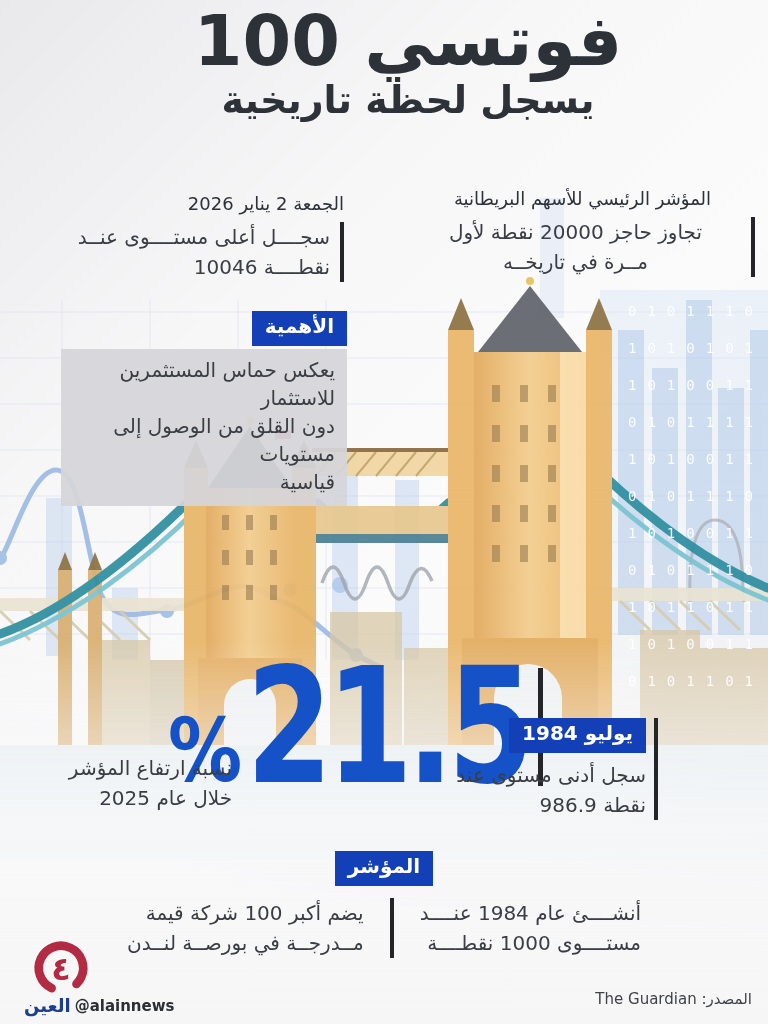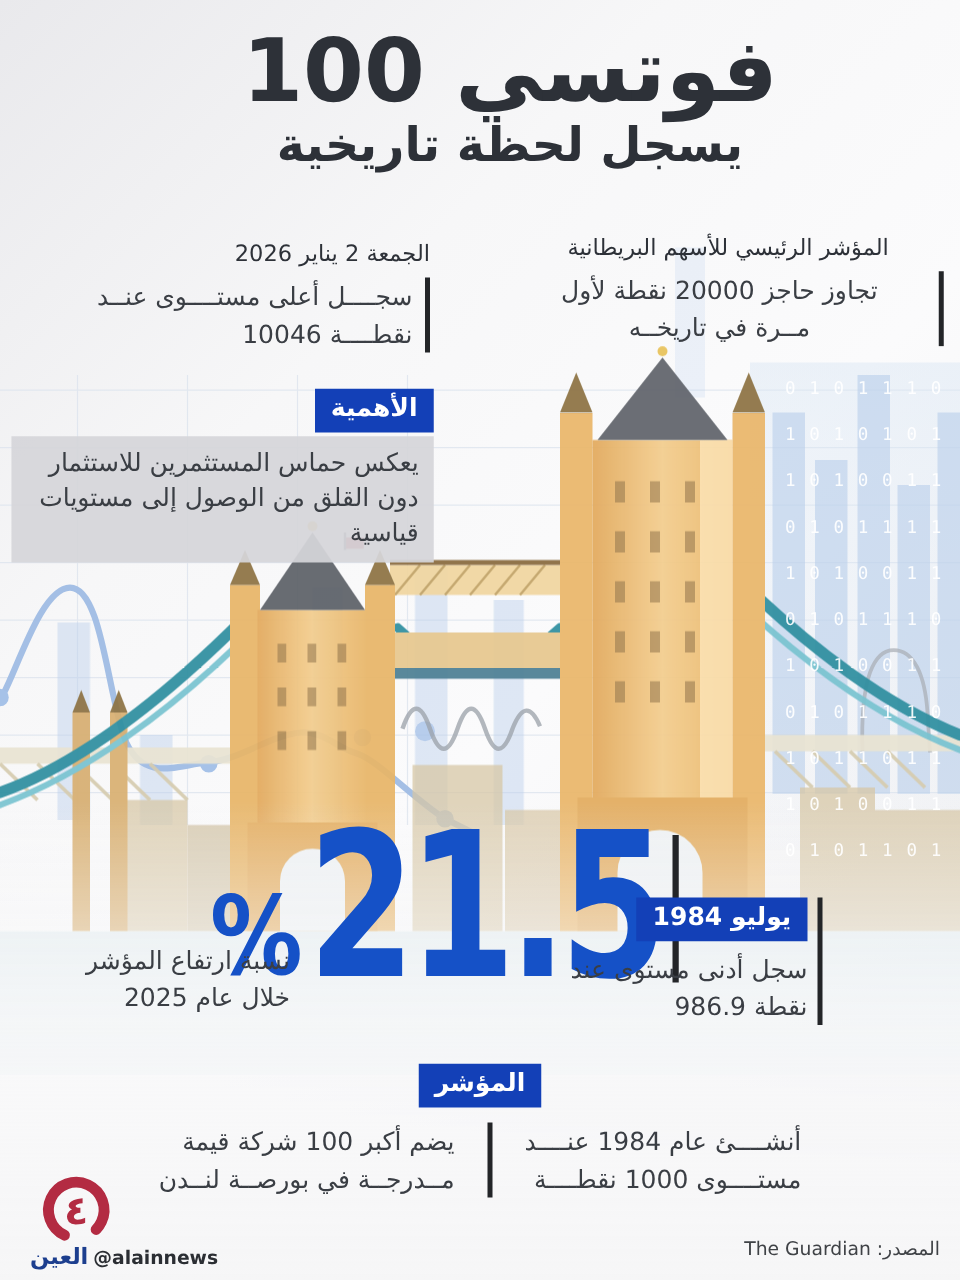--- a/index.html
+++ b/index.html
@@ -21,39 +21,39 @@
   }
   .bg-svg{position:absolute;inset:0;z-index:1;}
   .binary{
     position:absolute;top:293px;right:4px;z-index:2;width:170px;
     color:#ffffff;opacity:.92;font-family:"DejaVu Sans Mono",monospace;
     font-size:14px;line-height:37px;letter-spacing:11px;text-align:right;
     white-space:pre-line;direction:ltr;pointer-events:none;
   }
   .layer{position:absolute;z-index:5;}
   
-  .title-block{top:20px;left:0;right:0;text-align:center;padding-left:48px;}
+  .title-block{top:4px;left:0;right:0;text-align:center;padding-left:48px;}
   .title-block h1{margin:0;font-size:70px;line-height:1.06;font-weight:bold;color:var(--ink);}
   .title-block h2{margin:0;font-size:38px;font-weight:bold;color:var(--ink);}
   
   .fact h3{margin:0 0 8px;font-size:18px;font-weight:normal;color:var(--ink);}
   .fact .body{border-right:4px solid var(--bar);padding-right:10px;}
   .fact .line{margin:0;font-size:20px;line-height:1.5;color:var(--body-ink);}
   .ltr-line{direction:ltr;text-align:right;}
   .fact-right{top:188px;right:13px;width:345px;text-align:center;}
   .fact-left{top:193px;right:424px;width:310px;text-align:right;}
   
   .badge{
     display:inline-block;background:var(--accent);color:#fff;font-weight:bold;
     font-size:20px;line-height:1.25;padding:3px 13px 7px;
   }
   
   .importance{top:311px;right:421px;text-align:right;}
   .gray-box{
-    margin-top:3px;width:338px;background:rgba(213,213,217,.93);
+    margin-top:3px;width:286px;background:rgba(213,213,217,.93);
     padding:7px 12px 10px;
   }
   .gray-box .line{margin:0;font-size:20px;line-height:1.4;color:var(--body-ink);}
   
   .big-stat{top:668px;left:168px;direction:ltr;display:flex;align-items:flex-end;}
   .stat-pct{
     display:inline-block;font-size:74px;font-weight:bold;color:var(--stat-blue);
     line-height:.9;transform:scaleY(1.18);transform-origin:60% 100%;margin:0 0 4px 0;
   }
   .stat-num{

